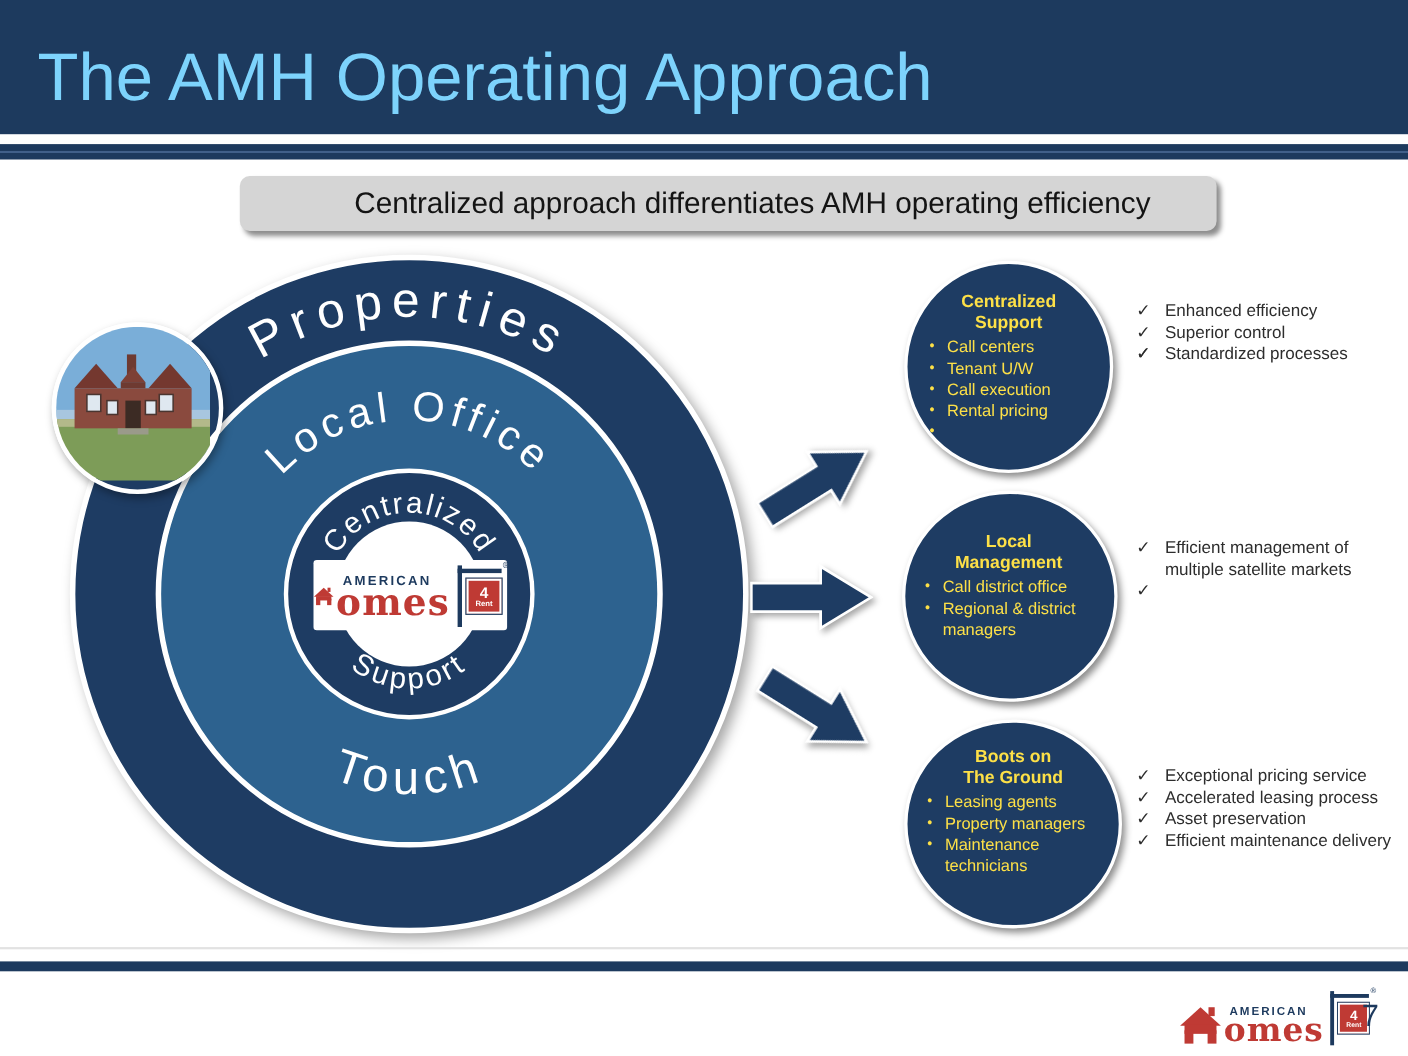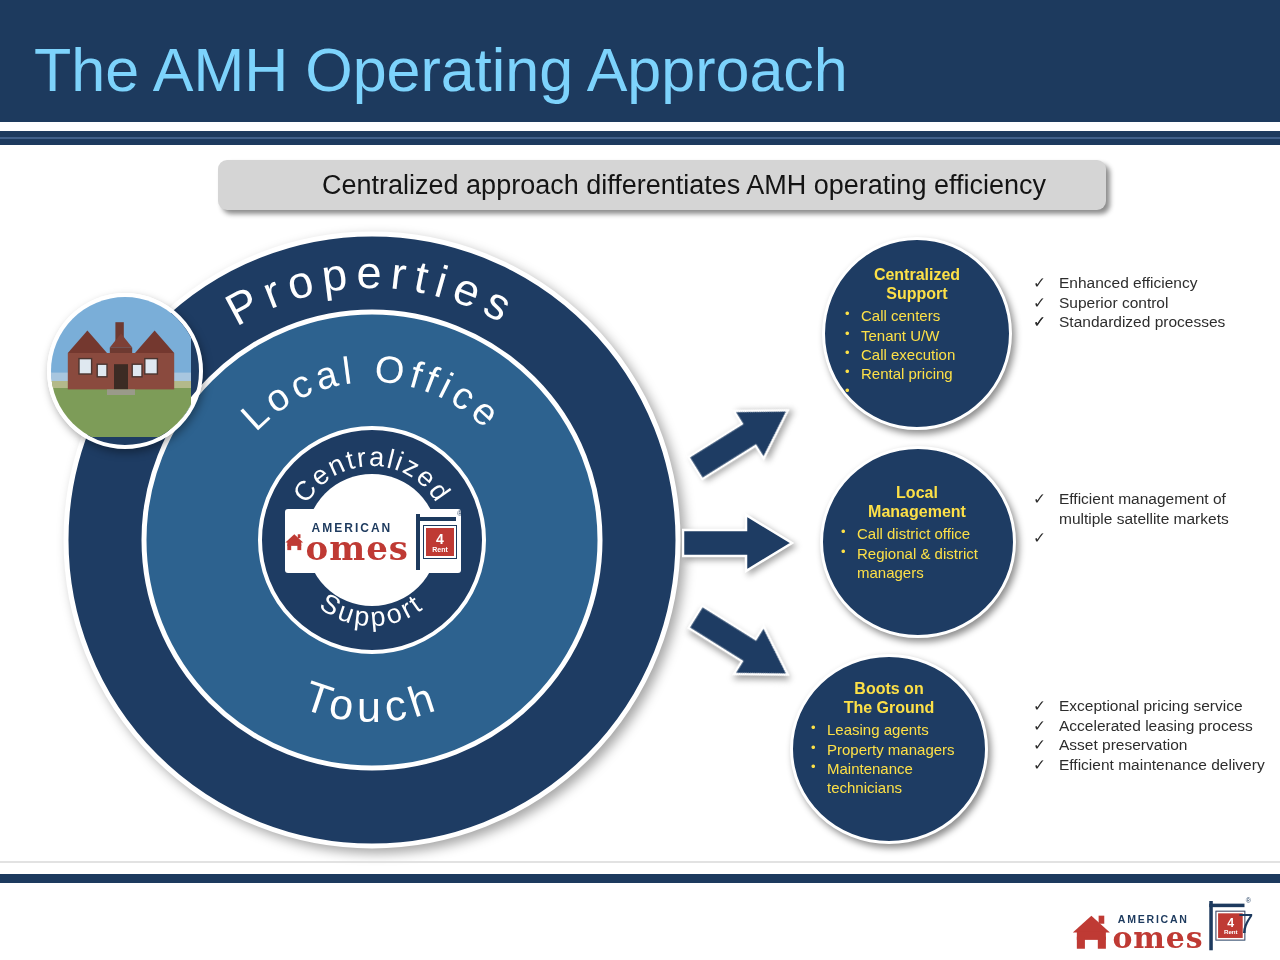--- a/index.html
+++ b/index.html
@@ -56,21 +56,21 @@
   .flow-arrow{position:absolute;width:112px;height:62px;filter:drop-shadow(3px 3px 3px rgba(0,0,0,.35));}
   .arrow-1{left:686px;top:408px;transform:rotate(-32deg);}
   .arrow-2{left:682px;top:512px;}
   .arrow-3{left:686px;top:615px;transform:rotate(32deg);}
 
   
   .node-circle{position:absolute;border-radius:50%;background:#1e3c63;border:3px solid #ffffff;
                box-shadow:3px 4px 7px rgba(0,0,0,.45);color:#fde047;box-sizing:border-box;}
   .node-1{left:822px;top:237px;width:190px;height:193px;padding:25px 10px 0 20px;}
   .node-2{left:820px;top:446px;width:196px;height:192px;padding:34px 10px 0 18px;}
-  .node-3{left:790px;top:654px;width:198px;height:190px;padding:22px 8px 0 18px;}
+  .node-3{left:822px;top:654px;width:198px;height:190px;padding:22px 8px 0 18px;}
   .node-title{font-size:16px;font-weight:bold;text-align:center;line-height:1.2;
               padding-right:10px;}
   .node-list{list-style:none;margin:3px 0 0 0;padding:0;font-size:15px;line-height:1.28;}
   .node-list li{display:grid;grid-template-columns:16px 1fr;}
   .node-list .blt{font-size:13px;}
 
   
   .check-list{position:absolute;list-style:none;margin:0;padding:0;color:#2d2d2d;
               font-size:15.5px;line-height:1.26;}
   .check-1{left:1032px;top:273px;width:200px;}

